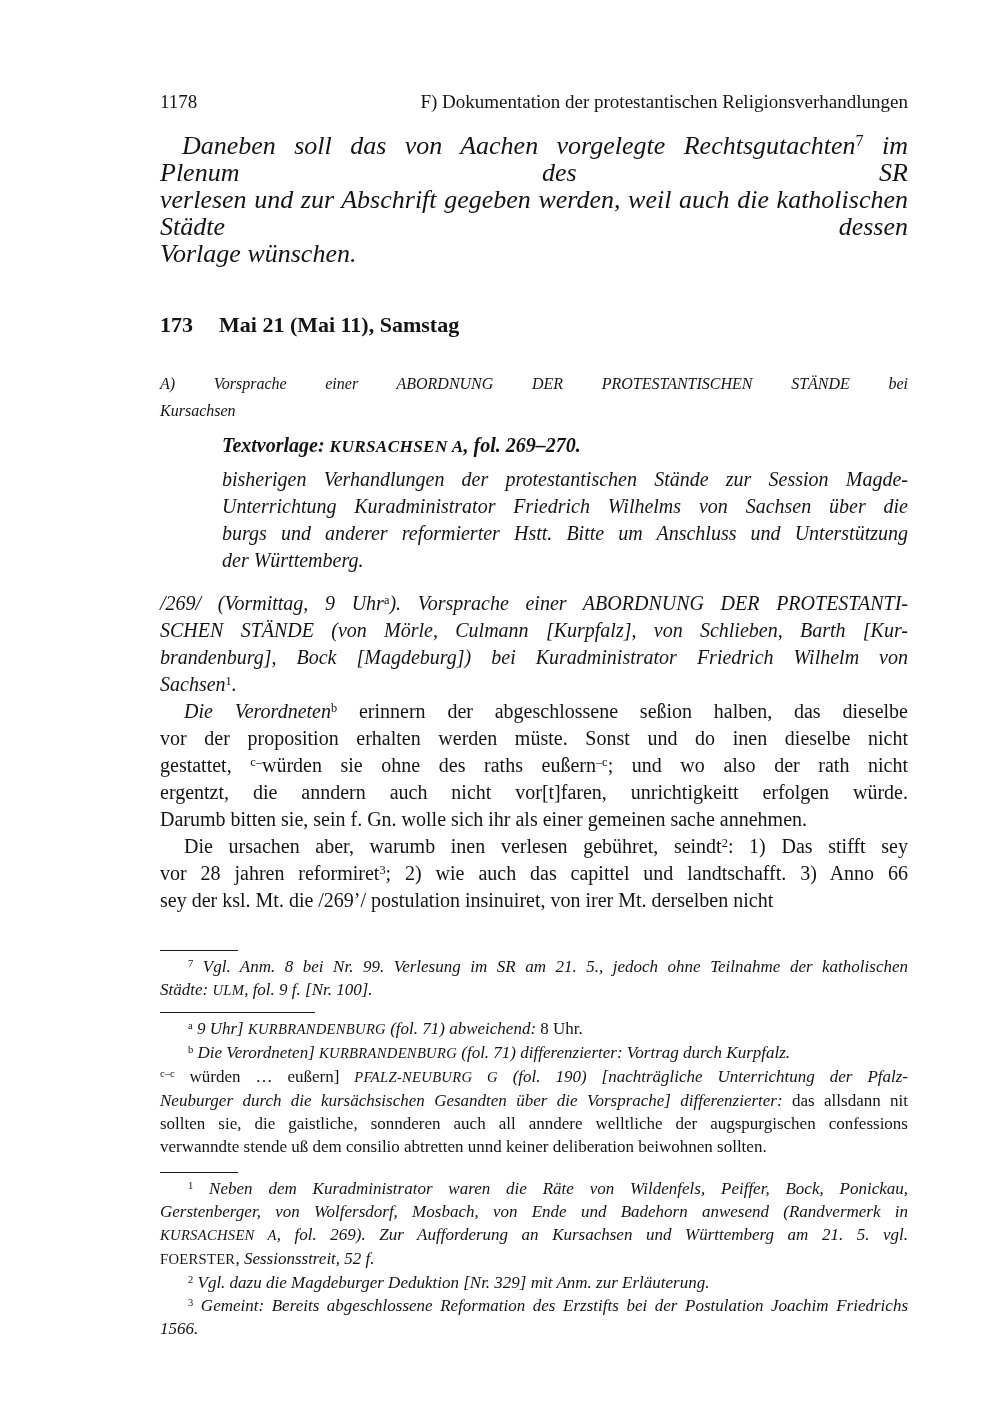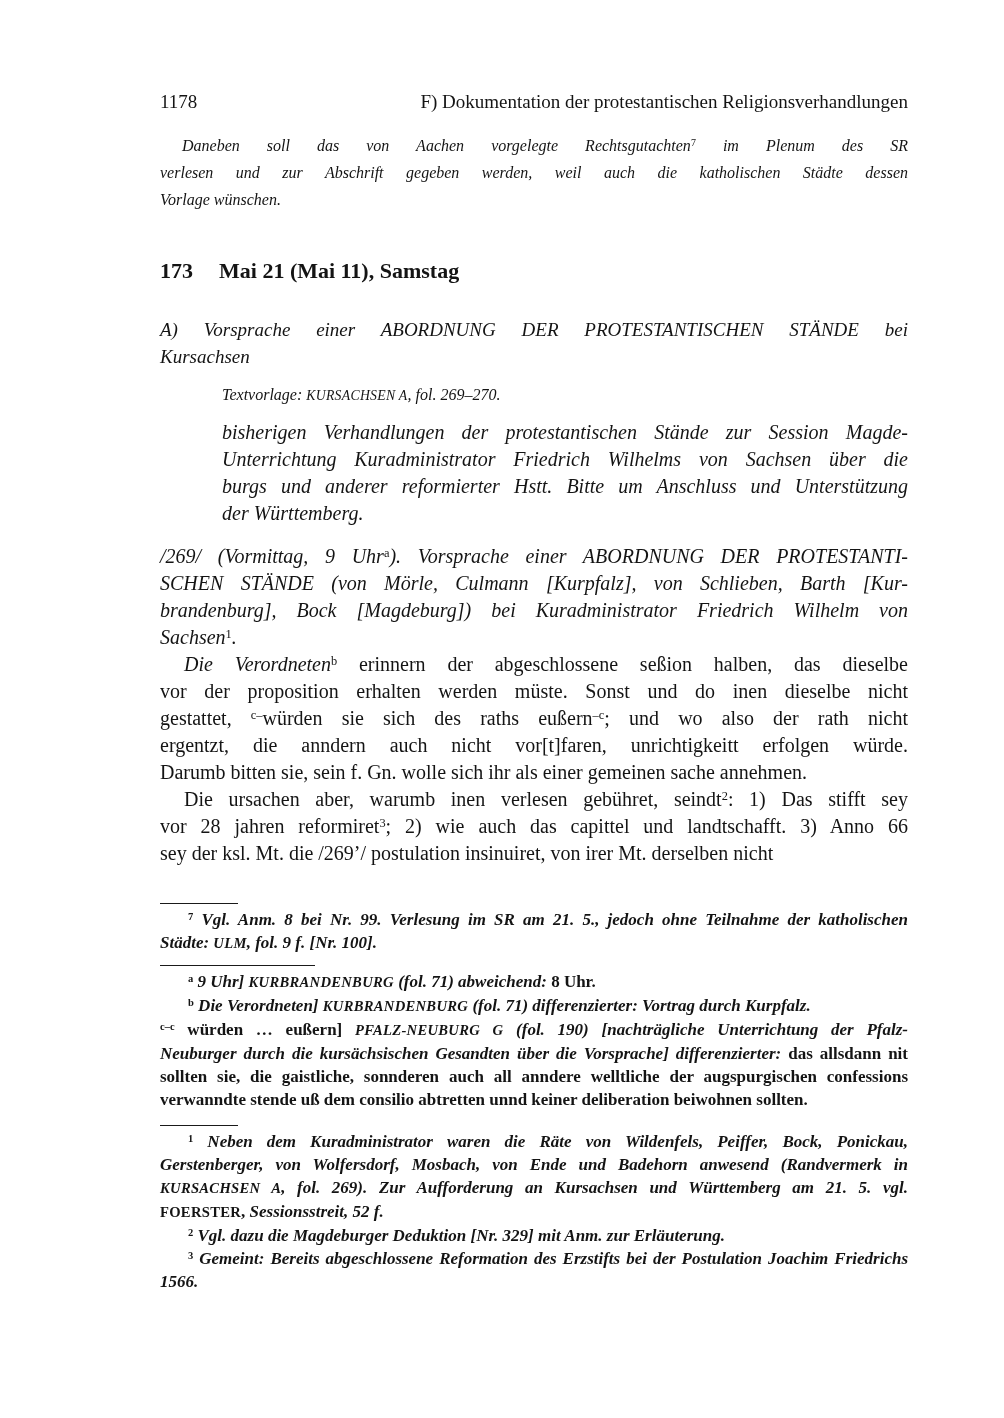--- a/index.html
+++ b/index.html
@@ -9,36 +9,36 @@
 
   
   .pagehead{padding-top:84px;font-size:19px;line-height:20px;position:relative;}
   .pagenum{position:absolute;left:0;}
   .runtitle{display:block;text-align:right;}
 
   
   .jline{text-align:justify;text-align-last:justify;}
   .jline.last{text-align-last:left;}
 
-  .intro{margin-top:20px;font-size:16px;line-height:27px;}
+  .intro{margin-top:20px;font-size:26px;line-height:27px;}
   .intro .jline.first{text-indent:22px;}
 
   .entry-heading{margin:46px 0 0 0;font-size:22px;line-height:24px;font-weight:bold;}
   .entry-num{margin-right:26px;}
 
-  .section-a{margin-top:33px;font-size:19px;line-height:27px;}
+  .section-a{margin-top:33px;font-size:16px;line-height:27px;}
 
-  .textvorlage{margin-top:8px;margin-left:62px;font-size:16px;line-height:34px;}
+  .textvorlage{margin-top:8px;margin-left:62px;font-size:20px;line-height:27px;font-weight:bold;}
   .regest{margin-top:6px;margin-left:62px;font-size:20px;line-height:27px;}
 
   .bodypara{font-size:20px;line-height:27px;}
   .p269{margin-top:16px;}
   .indented .jline.first{text-indent:24px;}
 
-  .fnarea{margin-top:36px;font-weight:bold;}
+  .fnarea{margin-top:36px;}
   .rule{border-top:1.6px solid #1a1a1a;height:0;margin-bottom:4px;}
   .rule-short{width:78px;}
   .rule-long{width:155px;margin-top:10px;}
   .rule-short.rule-mid{margin-top:14px;}
   .fnp{font-size:17px;line-height:23px;}
   .fnp .jline.first{text-indent:28px;}
   .fnp.no-indent .jline.first{text-indent:0;}
 
   
   .seg-r{font-style:normal;}
@@ -86,21 +86,21 @@
 
     <div class="bodypara p269">
         <div class="jline first"><span class="seg-i">/269/ (Vormittag, 9 Uhr</span><span class="seg-sup">a</span><span class="seg-i">). Vorsprache einer ABORDNUNG DER PROTESTANTI-</span></div>
         <div class="jline"><span class="seg-i">SCHEN STÄNDE (von Mörle, Culmann [Kurpfalz], von Schlieben, Barth [Kur-</span></div>
         <div class="jline"><span class="seg-i">brandenburg], Bock [Magdeburg]) bei Kuradministrator Friedrich Wilhelm von</span></div>
         <div class="jline last"><span class="seg-i">Sachsen</span><span class="seg-sup">1</span><span class="seg-i">.</span></div>
       </div>
     <div class="bodypara indented">
         <div class="jline first"><span class="seg-i">Die Verordneten</span><span class="seg-sup">b</span><span class="seg-r"> erinnern der abgeschlossene seßion halben, das dieselbe</span></div>
         <div class="jline"><span class="seg-r">vor der proposition erhalten werden müste. Sonst und do inen dieselbe nicht</span></div>
-        <div class="jline"><span class="seg-r">gestattet, </span><span class="seg-sup">c–</span><span class="seg-r">würden sie sich des raths eußern</span><span class="seg-sup">–c</span><span class="seg-r">; und wo also der rath nicht</span></div>
+        <div class="jline"><span class="seg-r">gestattet, </span><span class="seg-sup">c–</span><span class="seg-r">würden sie ohne des raths eußern</span><span class="seg-sup">–c</span><span class="seg-r">; und wo also der rath nicht</span></div>
         <div class="jline"><span class="seg-r">ergentzt, die anndern auch nicht vor[t]faren, unrichtigkeitt erfolgen würde.</span></div>
         <div class="jline last"><span class="seg-r">Darumb bitten sie, sein f. Gn. wolle sich ihr als einer gemeinen sache annehmen.</span></div>
       </div>
     <div class="bodypara indented">
         <div class="jline first"><span class="seg-r">Die ursachen aber, warumb inen verlesen gebühret, seindt</span><span class="seg-sup">2</span><span class="seg-r">: 1) Das stifft sey</span></div>
         <div class="jline"><span class="seg-r">vor 28 jahren reformiret</span><span class="seg-sup">3</span><span class="seg-r">; 2) wie auch das capittel und landtschafft. 3) Anno 66</span></div>
         <div class="jline last"><span class="seg-r">sey der ksl. Mt. die /269’/ postulation insinuiret, von irer Mt. derselben nicht</span></div>
       </div>
 
     <div class="fnarea">

